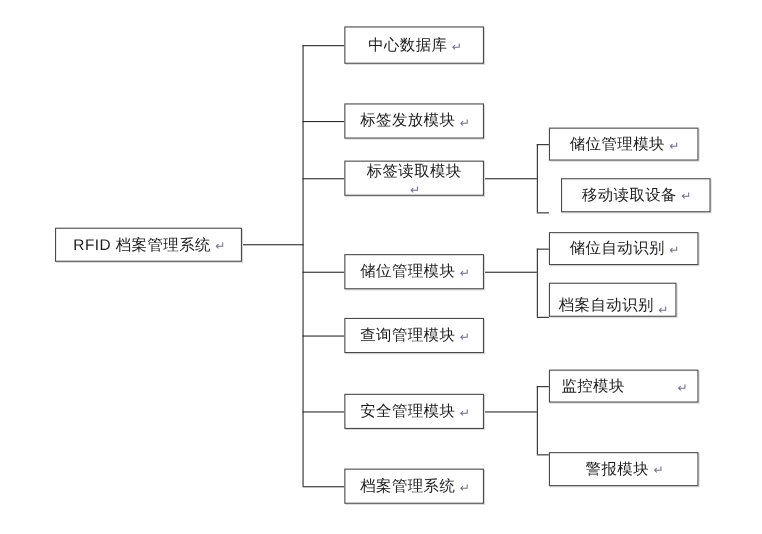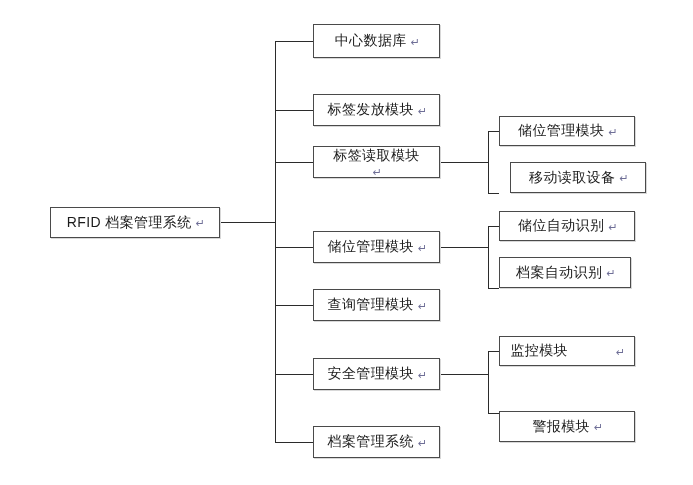--- a/index.html
+++ b/index.html
@@ -135,21 +135,21 @@
   <div class="node node-l2" style="left:499px; top:162px; width:136px; height:31px;margin-left:11px;">
     <span class="label">移动读取设备</span>
       <span class="pilcrow">↵</span>
   </div>
 
   <div class="node node-l2" style="left:499px; top:211px; width:136px; height:30px;">
     <span class="label">储位自动识别</span>
       <span class="pilcrow">↵</span>
   </div>
 
-  <div class="node node-l2" style="left:499px; top:257px; width:132px; height:31px;">
+  <div class="node node-l2" style="left:499px; top:257px; width:116px; height:31px;align-items:flex-end;">
     <span class="label">档案自动识别</span>
       <span class="pilcrow">↵</span>
   </div>
 
   <div class="node node-l2" style="left:499px; top:336px; width:136px; height:30px;gap:44px;">
     <span class="label">监控模块</span>
       <span class="pilcrow">↵</span>
   </div>
 
   <div class="node node-l2" style="left:499px; top:382px; width:136px; height:31px;margin-top:29px;">

